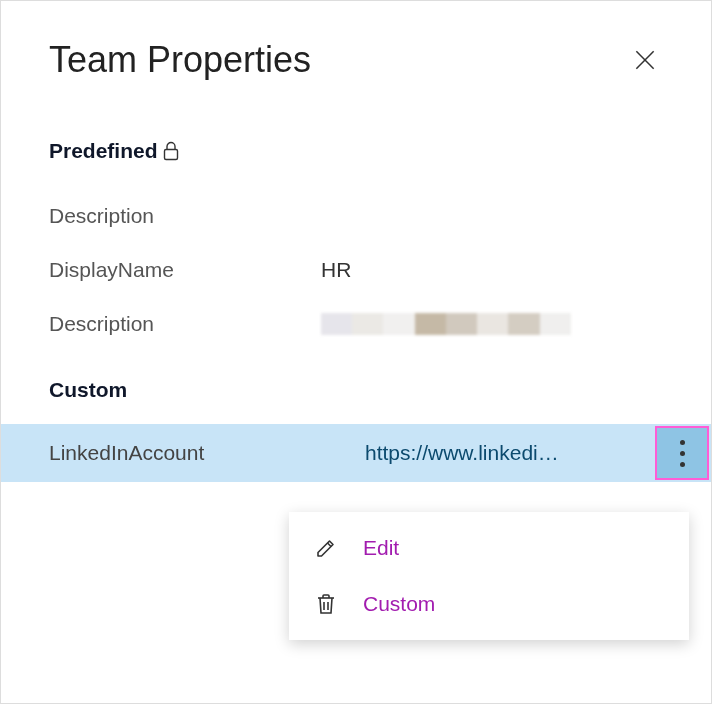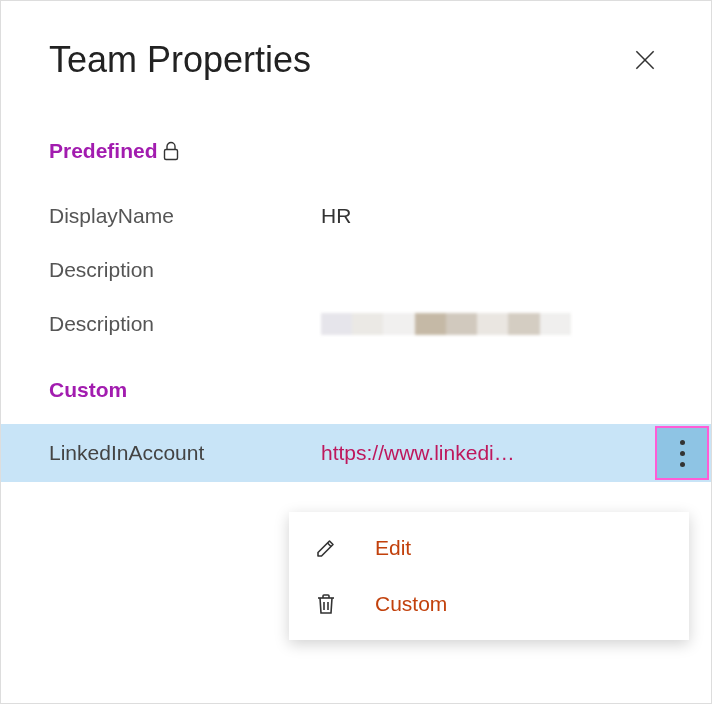--- a/index.html
+++ b/index.html
@@ -31,21 +31,21 @@
     height: 36px;
     display: flex;
     align-items: center;
     justify-content: center;
     cursor: pointer;
     color: #333;
   }
   .section-title {
     font-size: 21px;
     font-weight: 600;
-    color: #a21caf;
+    color: #0f172a;
     display: flex;
     align-items: center;
     gap: 4px;
     margin-top: 58px;
   }
   .section-title.custom {
     margin-top: 27px;
   }
   .lock-icon {
     display: inline-flex;
@@ -80,28 +80,29 @@
   .custom-row-wrap {
     margin: 22px -48px 0 -48px;
     padding: 0 48px;
     background: #c8e4f7;
     display: flex;
     align-items: center;
     height: 58px;
     font-size: 21px;
     color: #444;
     position: relative;
+    gap: 44px;
   }
   .custom-label { width: 272px; flex-shrink: 0; }
   .custom-value {
     flex: 1;
     white-space: nowrap;
     overflow: hidden;
     text-overflow: ellipsis;
-    color: #be185d;
+    color: #0c4a6e;
     padding-right: 10px;
   }
   .more-btn {
     width: 54px;
     height: 54px;
     background: #8ec4e4;
     border: 2px solid #ff5cd6;
     display: flex;
     align-items: center;
     justify-content: center;
@@ -126,23 +127,23 @@
     width: 400px;
     background: #fff;
     box-shadow: 0 4px 14px rgba(0,0,0,0.18);
     padding: 8px 0;
   }
   .menu-item {
     display: flex;
     align-items: center;
     height: 56px;
     padding: 0 24px;
-    gap: 36px;
-    font-size: 21px;
-    color: #c2410c;
+    gap: 24px;
+    font-size: 21px;
+    color: #a21caf;
     cursor: pointer;
   }
   .menu-icon {
     width: 26px;
     display: flex;
     align-items: center;
     justify-content: center;
     color: #333;
   }
 </style>
@@ -166,26 +167,26 @@
     <span class="lock-icon">
       <svg width="18" height="20" viewBox="0 0 18 20" fill="none" stroke="#333" stroke-width="1.4">
         <rect x="2.5" y="8.5" width="13" height="10" rx="1.5"></rect>
         <path d="M5 8.5 V5.5 a4 4 0 0 1 8 0 V8.5"></path>
       </svg>
     </span>
   </div>
 
   <div class="prop-grid">
     <div class="prop-row">
+      <div class="prop-label">Description</div>
+      <div class="prop-value"></div>
+    </div>
+    <div class="prop-row">
       <div class="prop-label">DisplayName</div>
       <div class="prop-value">HR</div>
-    </div>
-    <div class="prop-row">
-      <div class="prop-label">Description</div>
-      <div class="prop-value"></div>
     </div>
     <div class="prop-row">
       <div class="prop-label">Description</div>
       <div class="pw-mask"></div>
     </div>
   </div>
 
   <div class="section-title custom">
     <span>Custom</span>
   </div>

